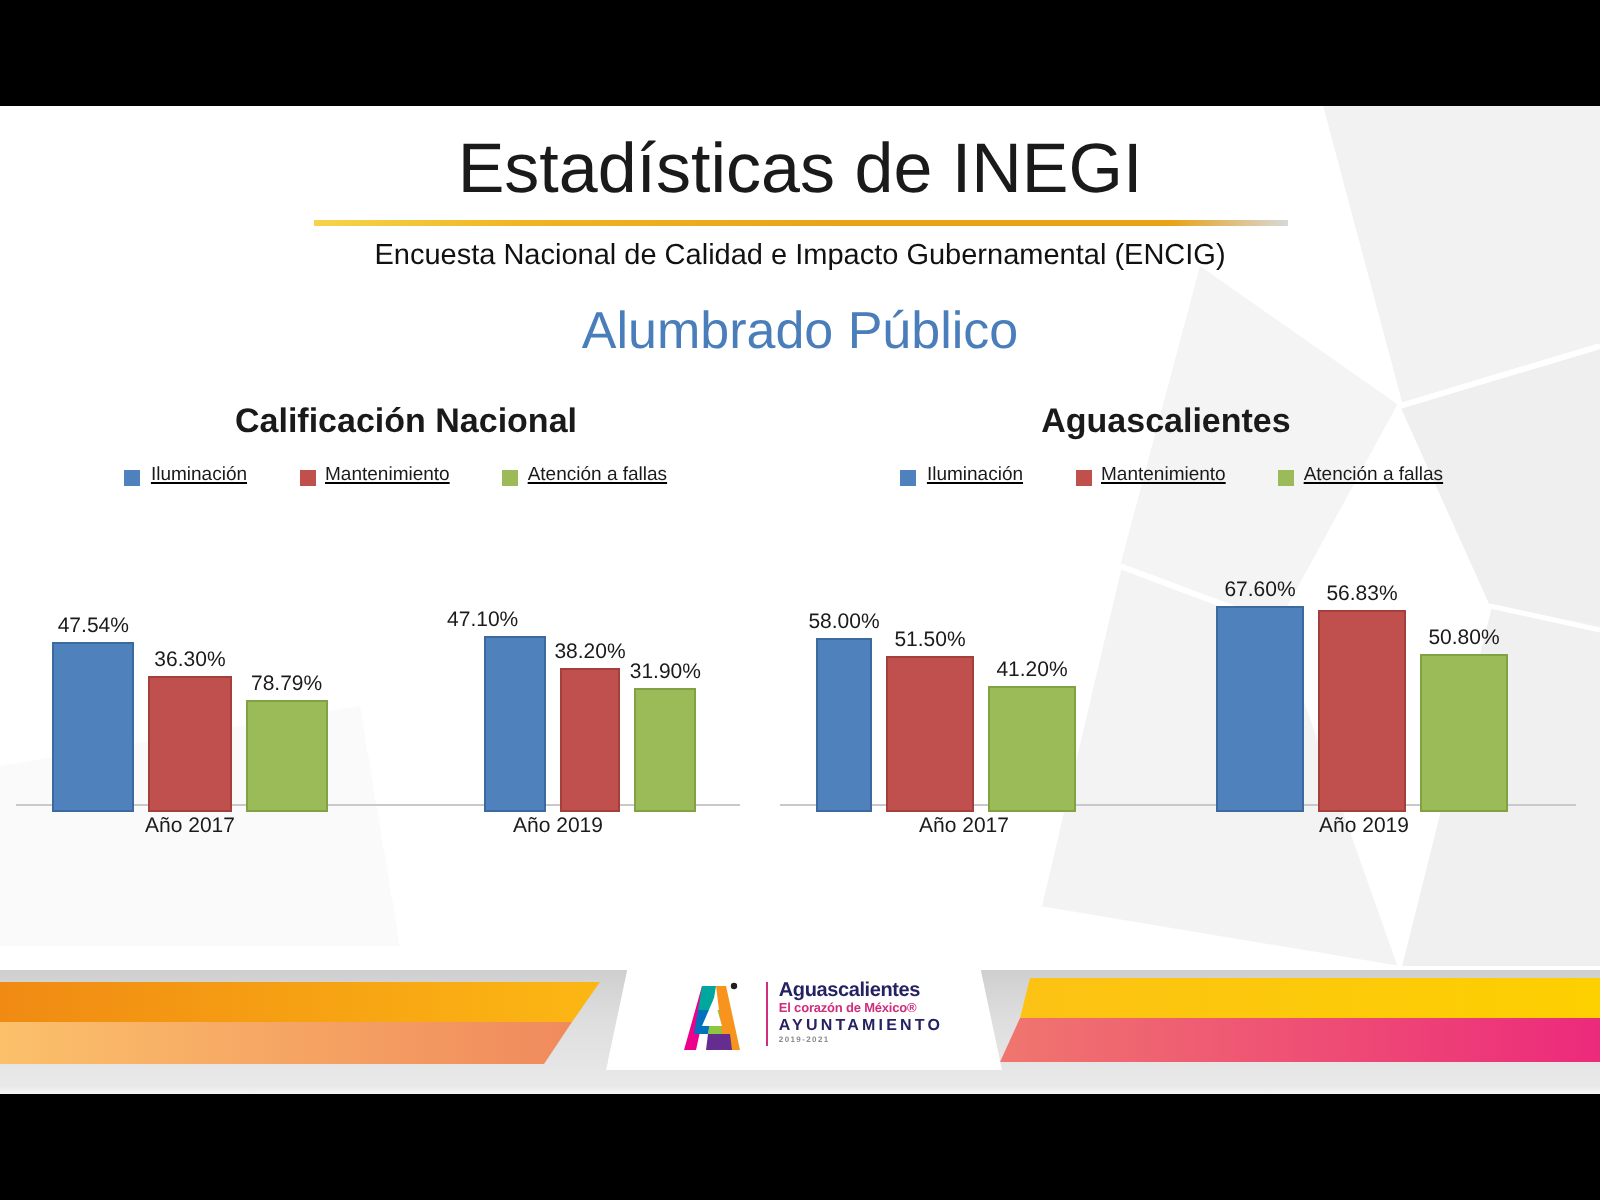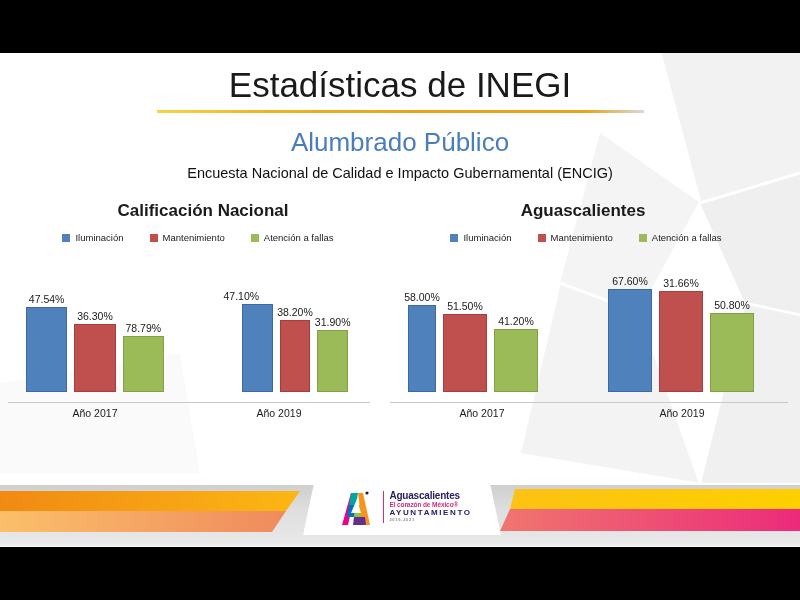--- a/index.html
+++ b/index.html
@@ -31,30 +31,30 @@
   #panel-right{left:380px;width:420px;}
 
   .panel-title{text-align:center;font-size:17px;font-weight:bold;color:#1a1a1a;}
   #panel-left .panel-title{margin-left:26px;}
   #panel-right .panel-title{margin-left:-14px;}
 
   .legend{display:flex;justify-content:center;align-items:center;
           gap:26px;margin-top:11px;}
   #panel-left .legend{margin-left:16px;}
   #panel-right .legend{margin-left:-8px;}
-  .legend-item{display:flex;align-items:center;gap:5px;}
+  .legend-item{display:flex;align-items:flex-end;gap:5px;text-decoration:underline;}
   .swatch{width:8px;height:8px;display:block;}
   .legend-label{font-size:9.5px;color:#1a1a1a;}
 
   .plot{position:absolute;left:0;top:96px;width:100%;height:120px;}
   .axis{position:absolute;height:1px;background:#c9c9c9;bottom:14px;}
   #panel-left .axis{left:8px;right:10px;}
   #panel-right .axis{left:10px;right:12px;}
 
-  .group{position:absolute;bottom:25px;display:flex;align-items:flex-end;gap:7px;}
+  .group{position:absolute;bottom:11px;display:flex;align-items:flex-end;gap:7px;}
   .bar-wrap{position:relative;display:flex;flex-direction:column;
             justify-content:flex-end;align-items:center;}
   .bar{width:100%;box-sizing:border-box;}
   .bar.blue{background:#4f81bd;border:1px solid #3d6a9e;}
   .bar.red{background:#c0504d;border:1px solid #a43f3c;}
   .bar.green{background:#9bbb59;border:1px solid #81a244;}
   .bar-label{position:absolute;left:50%;transform:translateX(-50%);
              white-space:nowrap;font-size:10.5px;color:#1a1a1a;}
   .cat-label{position:absolute;bottom:-2px;width:100%;text-align:center;
              font-size:10.5px;color:#1a1a1a;white-space:nowrap;}
@@ -107,22 +107,22 @@
       <line x1="745" y1="250" x2="800" y2="262" stroke="#ffffff" stroke-width="2.5"></line>
       <line x1="640" y1="260" x2="700" y2="430" stroke="#ffffff" stroke-width="2.5"></line>
       <line x1="745" y1="250" x2="700" y2="430" stroke="#ffffff" stroke-width="2"></line>
       <line x1="560" y1="230" x2="520" y2="400" stroke="#ffffff" stroke-width="2"></line>
       <polygon points="0,330 180,300 200,420 0,420" fill="#fafafa"></polygon>
     </svg>
 
     <div id="header">
       <div id="title">Estadísticas de INEGI</div>
       <div id="title-rule"></div>
+      <div id="subtitle">Encuesta Nacional de Calidad e Impacto Gubernamental (ENCIG)</div>
       <div id="section">Alumbrado Público</div>
-      <div id="subtitle">Encuesta Nacional de Calidad e Impacto Gubernamental (ENCIG)</div>
     </div>
 
     <div class="panel" id="panel-left">
       <div class="panel-title">Calificación Nacional</div>
       <div class="legend">
         <div class="legend-item">
           <span class="swatch" style="background:#4f81bd"></span>
           <span class="legend-label">Iluminación</span>
         </div>
         <div class="legend-item">
@@ -213,21 +213,21 @@
         <div class="cat-holder" style="left:28px;width:148px;">
           <span class="cat-label">Año 2017</span>
         </div>
 
         <div class="group" style="left:228px;width:148px;height:110px;">
           <div class="bar-wrap" style="width:44px;">
             <span class="bar-label" style="bottom:105px;">67.60%</span>
             <div class="bar blue" style="height:103px;"></div>
           </div>
           <div class="bar-wrap" style="width:44px;">
-            <span class="bar-label" style="bottom:103px;">31.66%</span>
+            <span class="bar-label" style="bottom:103px;">56.83%</span>
             <div class="bar red" style="height:101px;"></div>
           </div>
           <div class="bar-wrap" style="width:44px;">
             <span class="bar-label" style="bottom:81px;">50.80%</span>
             <div class="bar green" style="height:79px;"></div>
           </div>
         </div>
         <div class="cat-holder" style="left:228px;width:148px;">
           <span class="cat-label">Año 2019</span>
         </div>

